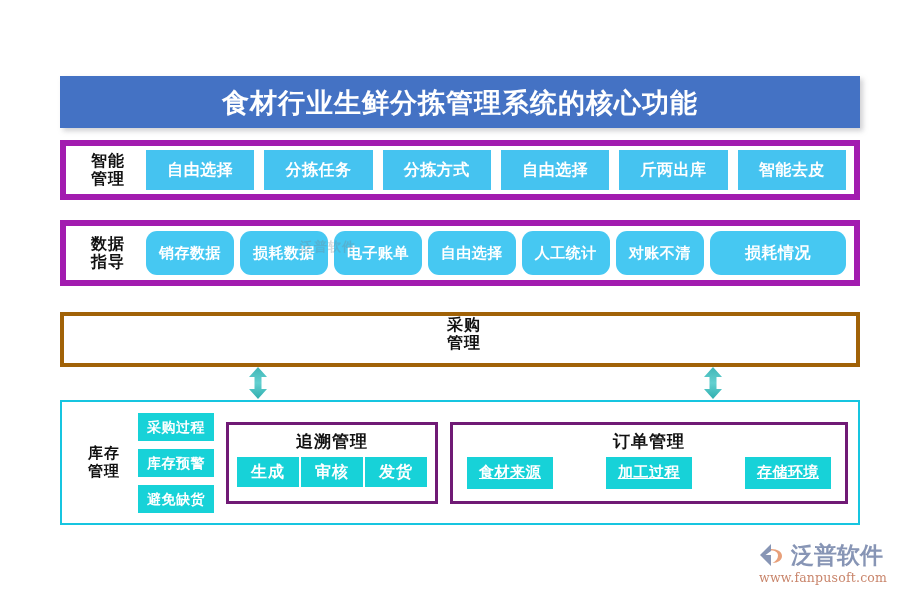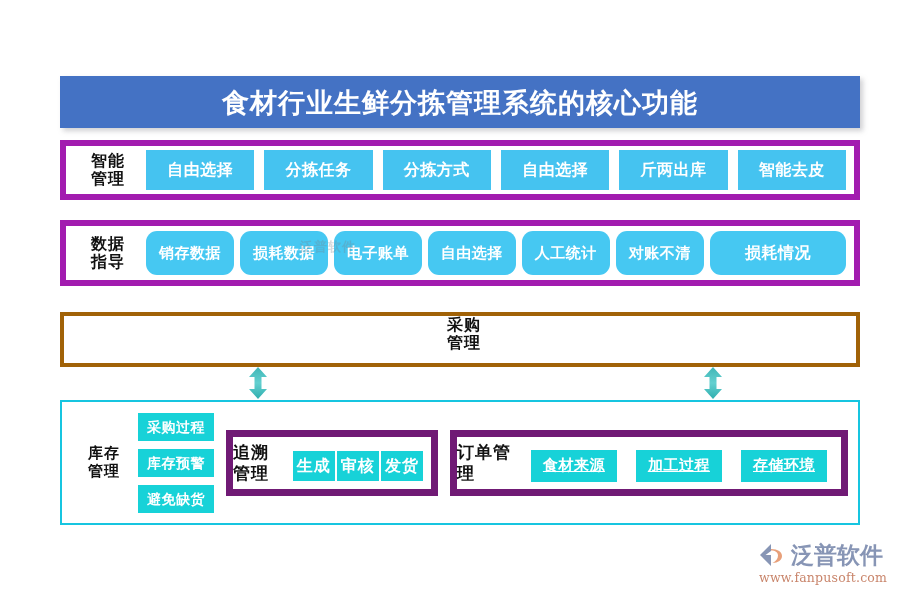--- a/index.html
+++ b/index.html
@@ -154,25 +154,25 @@
     gap: 8px;
     flex: 0 0 76px;
   }
   .stack .chip {
     height: 28px;
     font-size: 14px;
     letter-spacing: 0.5px;
   }
 
   .panel {
-    border: 7px solid #701a75;
+    border: 3px solid #701a75;
     background: #ffffff;
-    height: 66px;
-    display: flex;
-    flex-direction: row;
+    height: 82px;
+    display: flex;
+    flex-direction: column;
     align-items: center;
     justify-content: flex-start;
     padding-top: 6px;
   }
   .panel-title {
     font-size: 17px;
     font-weight: bold;
     color: #111111;
     letter-spacing: 1px;
     line-height: 1.2;

